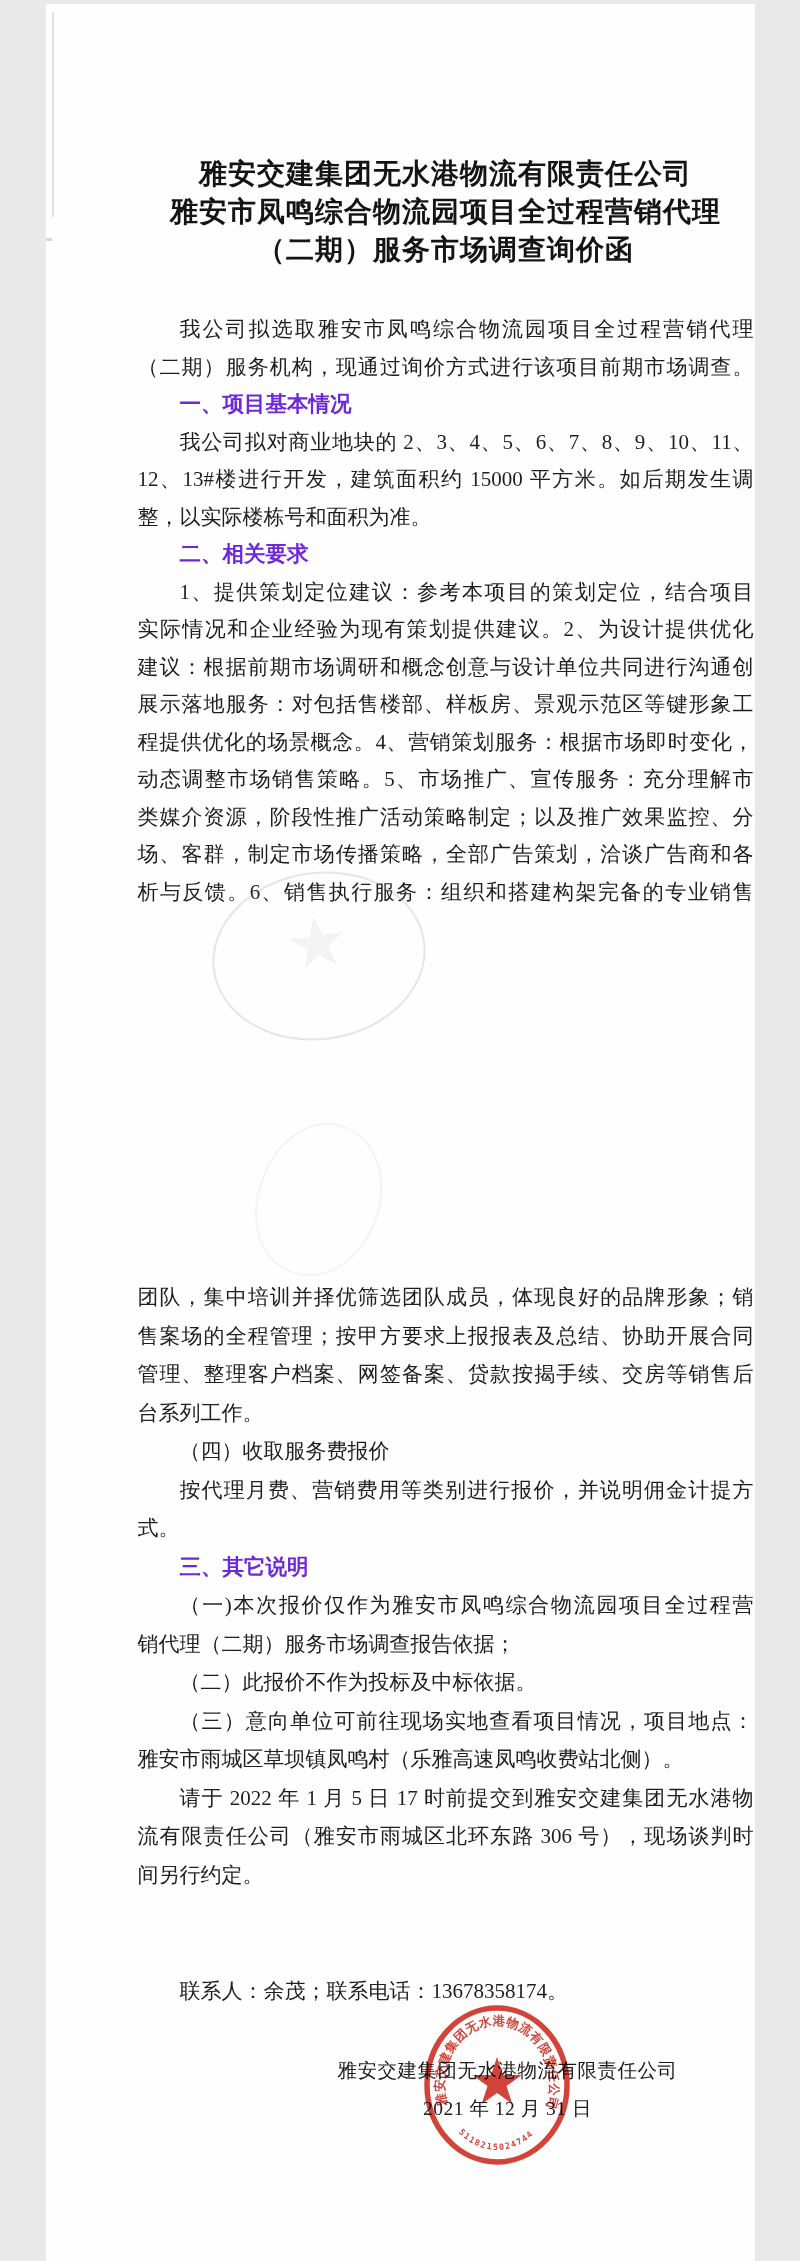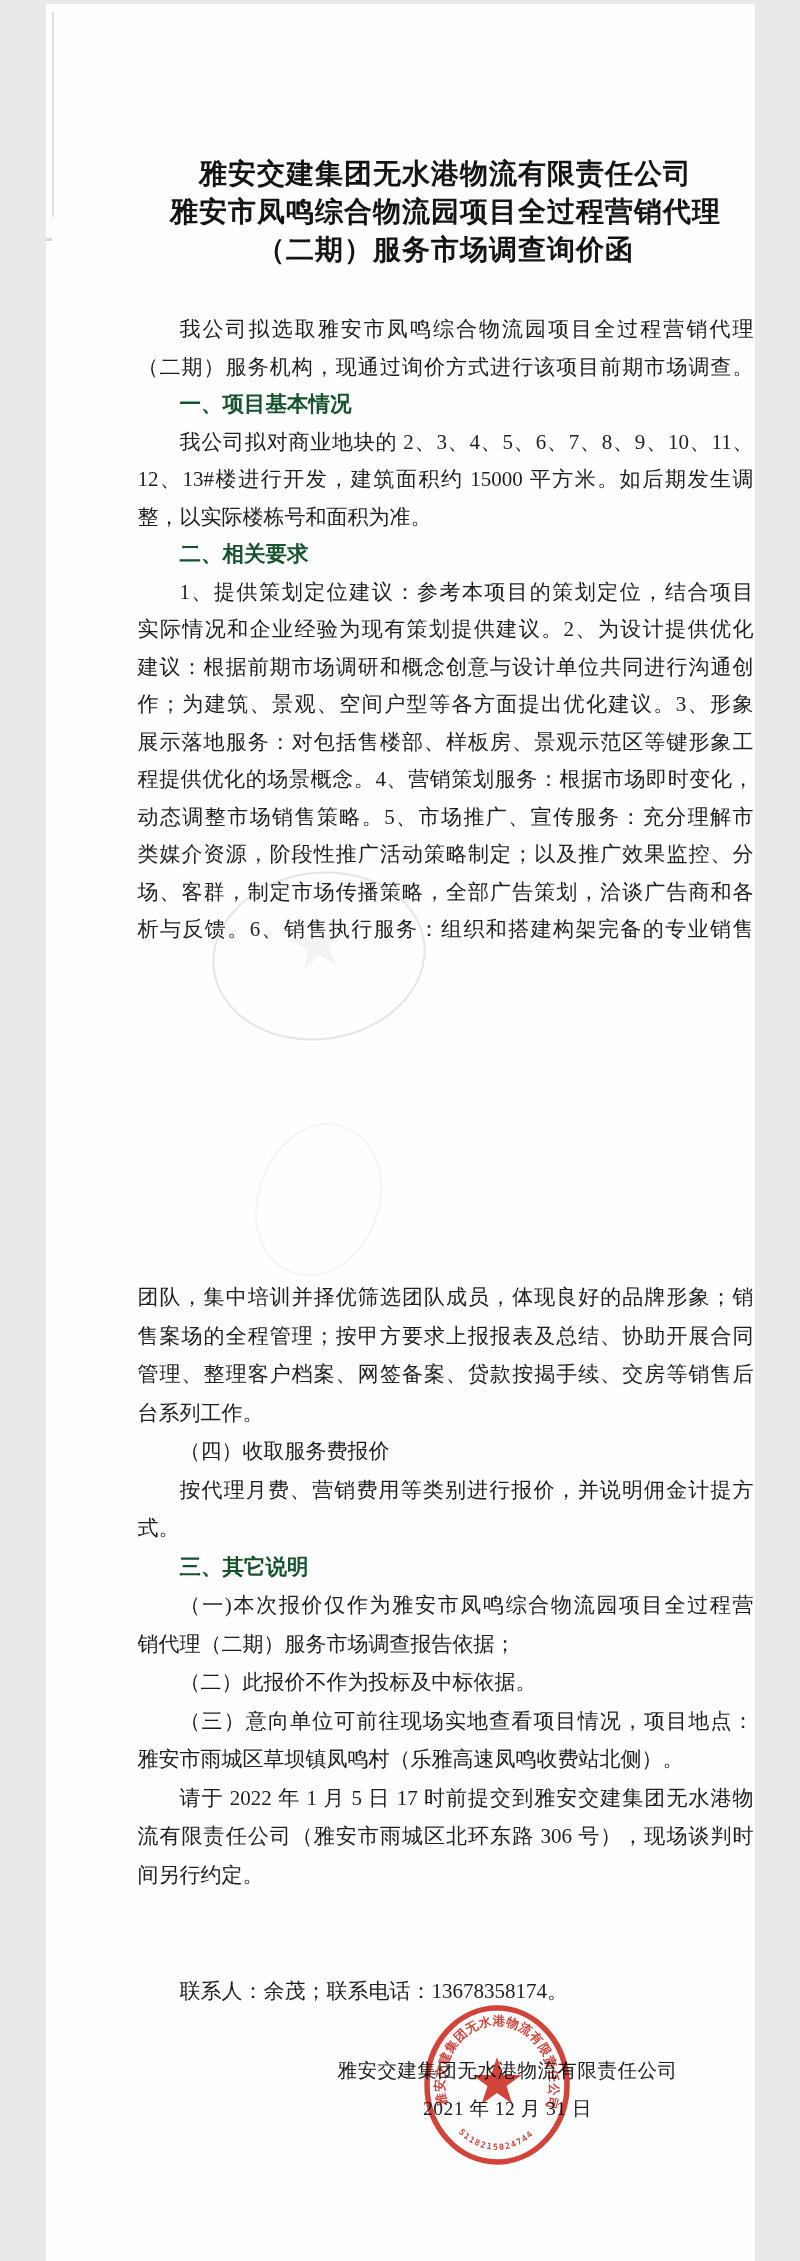--- a/index.html
+++ b/index.html
@@ -12,21 +12,21 @@
     font-family:"Liberation Serif","DejaVu Serif",serif;
     color:#1e1e1e;
   }
   .content{position:absolute;left:92px;width:616px;top:151px;}
   .title-block{text-align:center;font-weight:bold;font-size:28px;line-height:38px;color:#141414;letter-spacing:1px;}
   .title-block .tl{display:block;}
   .body-block{margin-top:42px;font-size:21px;line-height:37.5px;}
   .ln{display:block;min-height:37.5px;}
   .ind{text-indent:42px;}
   .fill{text-align:justify;text-align-last:justify;}
-  .hd{font-family:"Liberation Sans","DejaVu Sans",sans-serif;font-weight:bold;font-size:21.5px;color:#14532d;}
+  .hd{font-family:"Liberation Sans","DejaVu Sans",sans-serif;font-weight:bold;font-size:21.5px;color:#6d28d9;}
   .page2-block{position:absolute;left:92px;width:616px;top:1274px;font-size:21px;line-height:38.5px;}
   .page2-block .ln{min-height:38.5px;font-family:Liberation Serif, serif;}
   .contact-line{position:absolute;left:92px;width:616px;top:1968px;font-size:21px;line-height:38px;text-indent:42px;}
   .sign-block{position:absolute;left:284px;width:356px;top:2048px;text-align:center;font-size:19.5px;line-height:38px;color:#1a1a1a;letter-spacing:.5px;}
   .sign-block .sl{display:block;}
   .stamp{position:absolute;left:376px;top:1999px;width:150px;height:164px;mix-blend-mode:multiply;opacity:.92;}
   .bleed-mark{position:absolute;left:166px;top:868px;width:210px;height:164px;border:2px solid rgba(150,150,150,.24);border-radius:50%;transform:rotate(-8deg);}
   .bleed-mark .bstar{position:absolute;left:0;right:0;top:28px;text-align:center;font-size:70px;color:rgba(120,120,120,.08);font-family:"DejaVu Sans",sans-serif;}
   .bleed-smudge{position:absolute;left:212px;top:1118px;width:118px;height:152px;border:2px solid rgba(155,155,155,.10);border-radius:48% 52% 50% 50%;transform:rotate(22deg);}
   .scan-line{position:absolute;left:6px;top:8px;width:2px;height:205px;background:rgba(175,175,175,.38);}
@@ -50,21 +50,20 @@
       <span class="ln ind fill">我公司拟选取雅安市凤鸣综合物流园项目全过程营销代理</span>
       <span class="ln fill">（二期）服务机构，现通过询价方式进行该项目前期市场调查。</span>
       <span class="ln ind hd">一、项目基本情况</span>
       <span class="ln ind fill">我公司拟对商业地块的 2、3、4、5、6、7、8、9、10、11、</span>
       <span class="ln fill">12、13#楼进行开发，建筑面积约 15000 平方米。如后期发生调</span>
       <span class="ln">整，以实际楼栋号和面积为准。</span>
       <span class="ln ind hd">二、相关要求</span>
       <span class="ln ind fill">1、提供策划定位建议：参考本项目的策划定位，结合项目</span>
       <span class="ln fill">实际情况和企业经验为现有策划提供建议。2、为设计提供优化</span>
       <span class="ln fill">建议：根据前期市场调研和概念创意与设计单位共同进行沟通创</span>
-      <span class="ln fill">作；为建筑、景观、空间户型等各方面提出优化建议。3、形象</span>
       <span class="ln fill">展示落地服务：对包括售楼部、样板房、景观示范区等键形象工</span>
       <span class="ln fill">程提供优化的场景概念。4、营销策划服务：根据市场即时变化，</span>
       <span class="ln fill">动态调整市场销售策略。5、市场推广、宣传服务：充分理解市</span>
       <span class="ln fill">类媒介资源，阶段性推广活动策略制定；以及推广效果监控、分</span>
       <span class="ln fill">场、客群，制定市场传播策略，全部广告策划，洽谈广告商和各</span>
       <span class="ln fill">析与反馈。6、销售执行服务：组织和搭建构架完备的专业销售</span>
     </div>
   </div>
 
   <div class="bleed-mark">

